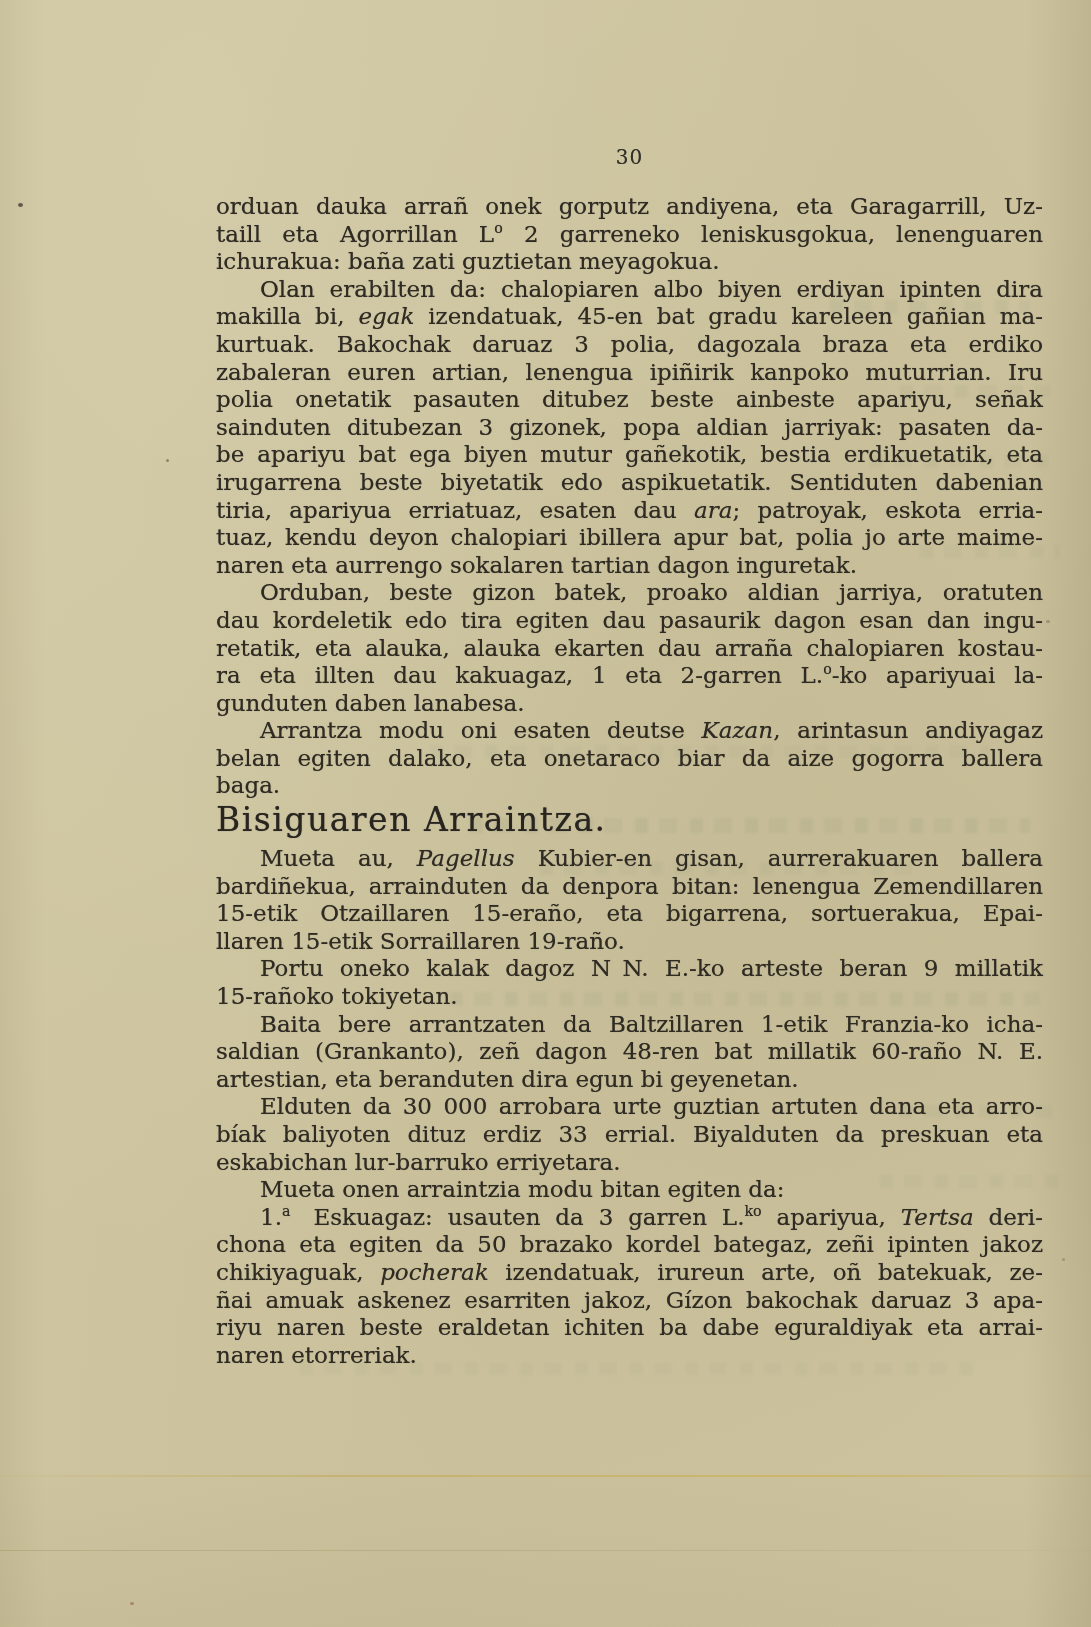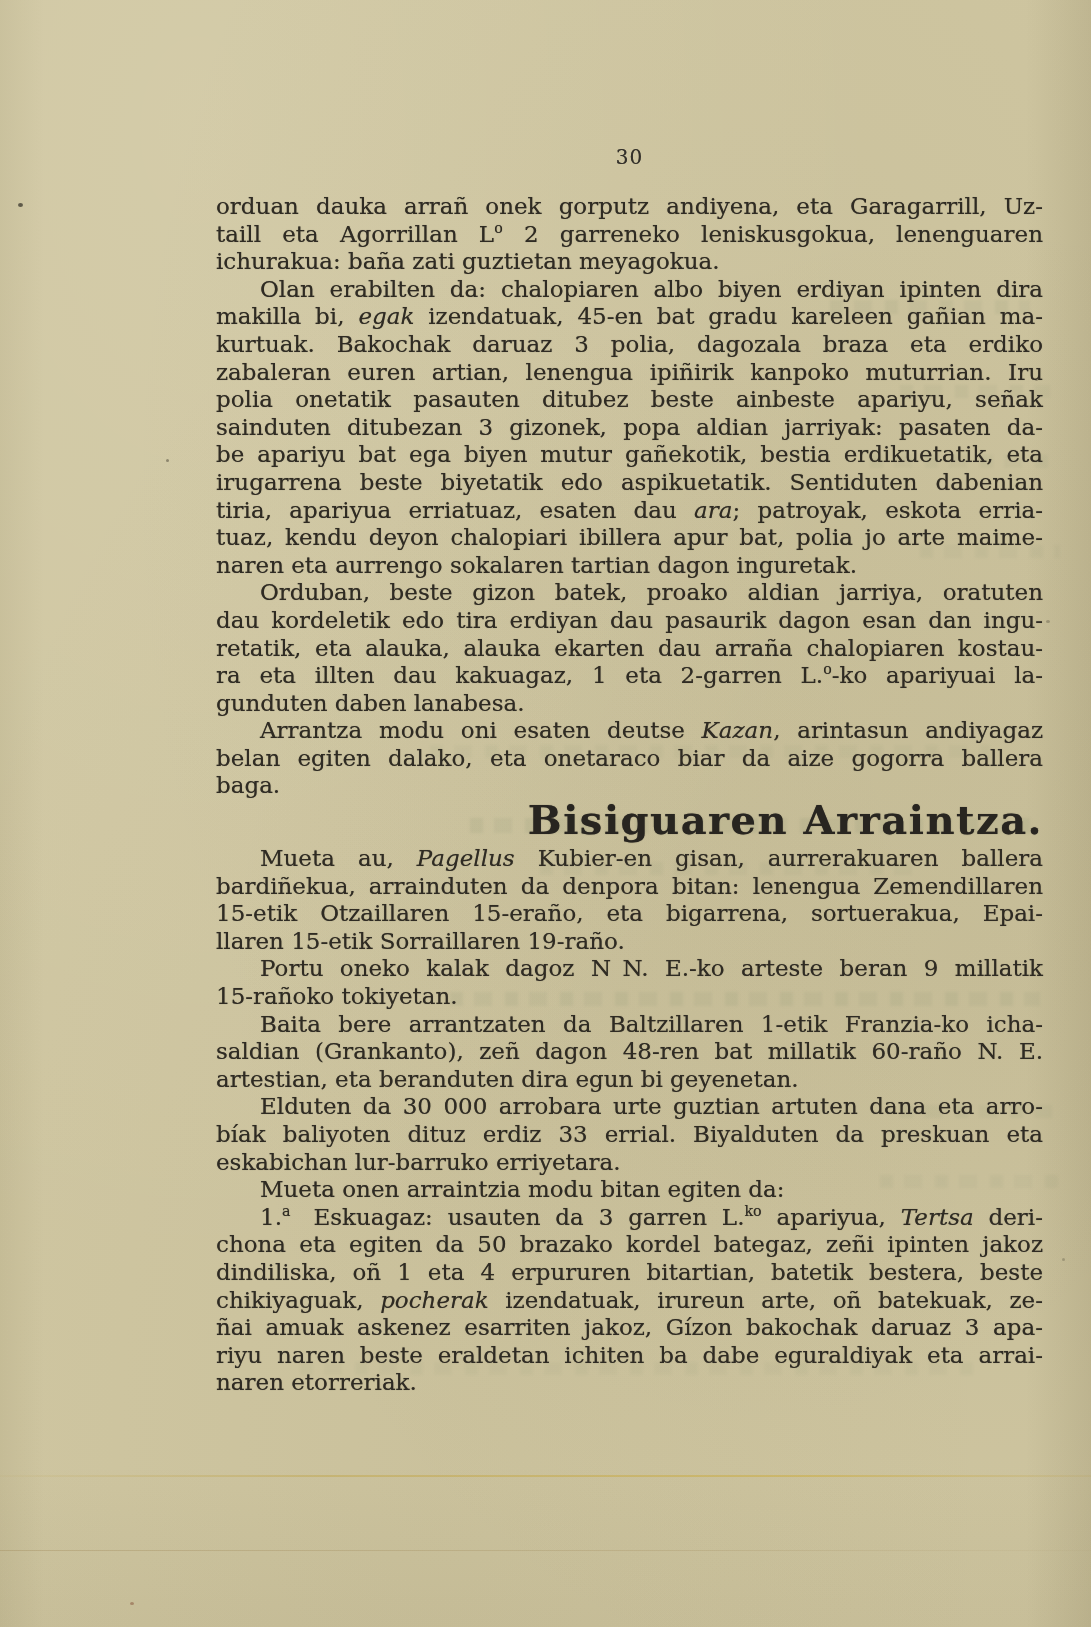--- a/index.html
+++ b/index.html
@@ -39,23 +39,23 @@
   .line{
     text-align:justify;
     text-align-last:justify;
     white-space:normal;
   }
   .line.last{text-align-last:left;}
   .line.indent{text-indent:44px;}
   .line i{font-style:italic;}
   .line sup{font-size:0.62em;line-height:0;vertical-align:super;letter-spacing:0;}
   .heading{
-    text-align:right;
-    font-weight:bold;
-    font-size:40px;
+    text-align:left;
+    font-weight:normal;
+    font-size:33px;
     line-height:37px;
     letter-spacing:1.5px;
     margin-top:1px;
     margin-bottom:7px;
     color:#282520;
     text-shadow:0 0 0.8px rgba(40,37,32,0.7);
   }
   
   .speck{position:absolute;border-radius:50%;}
   .scanline{position:absolute;left:0;width:100%;}
@@ -114,21 +114,21 @@
             <div class="line">polia onetatik pasauten ditubez beste ainbeste apariyu, señak</div>
             <div class="line">sainduten ditubezan 3 gizonek, popa aldian jarriyak: pasaten da-</div>
             <div class="line">be apariyu bat ega biyen mutur gañekotik, bestia erdikuetatik, eta</div>
             <div class="line">irugarrena beste biyetatik edo aspikuetatik. Sentiduten dabenian</div>
             <div class="line">tiria, apariyua erriatuaz, esaten dau <i>ara</i>; patroyak, eskota erria-</div>
             <div class="line">tuaz, kendu deyon chalopiari ibillera apur bat, polia jo arte maime-</div>
             <div class="line last">naren eta aurrengo sokalaren tartian dagon inguretak.</div>
           </div>
           <div class="para">
             <div class="line indent">Orduban, beste gizon batek, proako aldian jarriya, oratuten</div>
-            <div class="line">dau kordeletik edo tira erdiyan dau pasaurik dagon esan dan ingu-</div>
+            <div class="line">dau kordeletik edo tira egiten dau pasaurik dagon esan dan ingu-</div>
             <div class="line">retatik, eta alauka, alauka ekarten dau arraña chalopiaren kostau-</div>
             <div class="line">ra eta illten dau kakuagaz, 1 eta 2-garren L.<sup>o</sup>-ko apariyuai la-</div>
             <div class="line last">gunduten daben lanabesa.</div>
           </div>
           <div class="para">
             <div class="line indent">Arrantza modu oni esaten deutse <i>Kazan</i>, arintasun andiyagaz</div>
             <div class="line">belan egiten dalako, eta onetaraco biar da aize gogorra ballera</div>
             <div class="line last">baga.</div>
           </div>
         </div>
@@ -155,21 +155,20 @@
             <div class="line indent">Elduten da 30 000 arrobara urte guztian artuten dana eta arro-</div>
             <div class="line">bíak baliyoten dituz erdiz 33 errial. Biyalduten da preskuan eta</div>
             <div class="line last">eskabichan lur-barruko erriyetara.</div>
           </div>
           <div class="para">
             <div class="line last indent">Mueta onen arraintzia modu bitan egiten da:</div>
           </div>
           <div class="para">
             <div class="line indent">1.<sup>a</sup> Eskuagaz: usauten da 3 garren L.<sup>ko</sup> apariyua, <i>Tertsa</i> deri-</div>
             <div class="line">chona eta egiten da 50 brazako kordel bategaz, zeñi ipinten jakoz</div>
-            <div class="line">dindiliska, oñ 1 eta 4 erpururen bitartian, batetik bestera, beste</div>
             <div class="line">chikiyaguak, <i>pocherak</i> izendatuak, irureun arte, oñ batekuak, ze-</div>
             <div class="line">ñai amuak askenez esarriten jakoz, Gízon bakochak daruaz 3 apa-</div>
             <div class="line">riyu naren beste eraldetan ichiten ba dabe eguraldiyak eta arrai-</div>
             <div class="line last">naren etorreriak.</div>
           </div>
         </div>
     </div>
   </div>
 
 </div>

